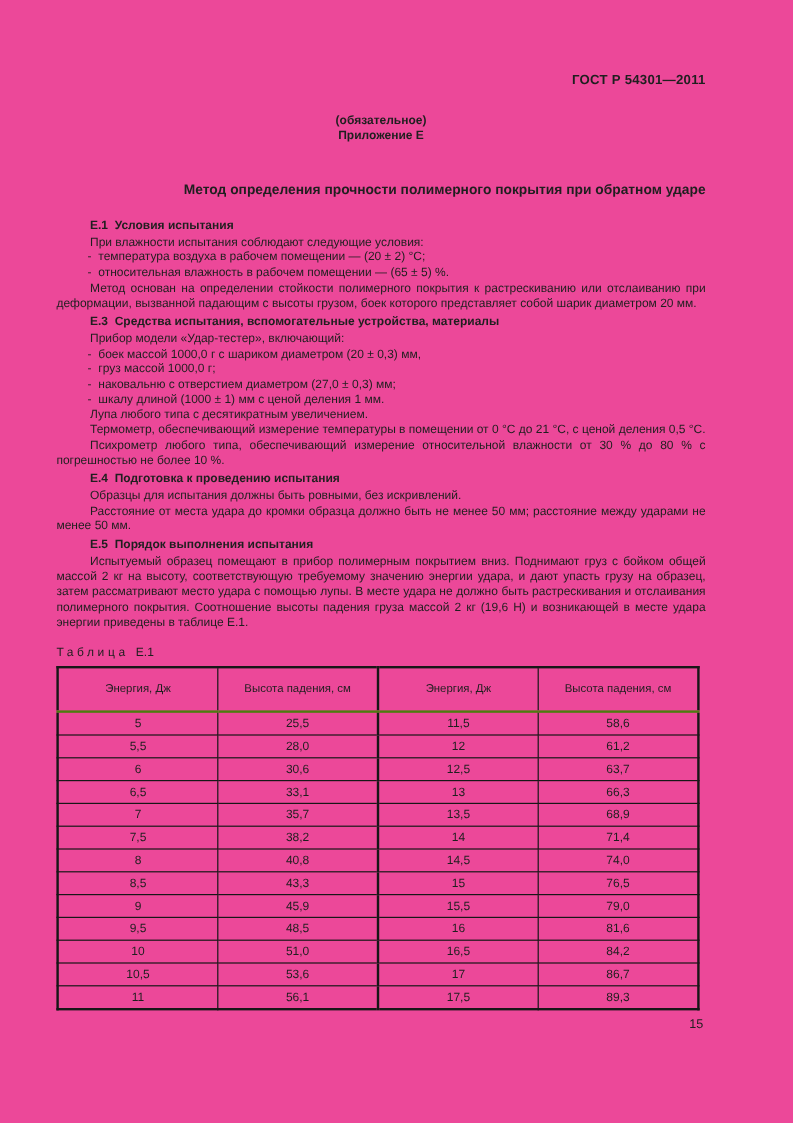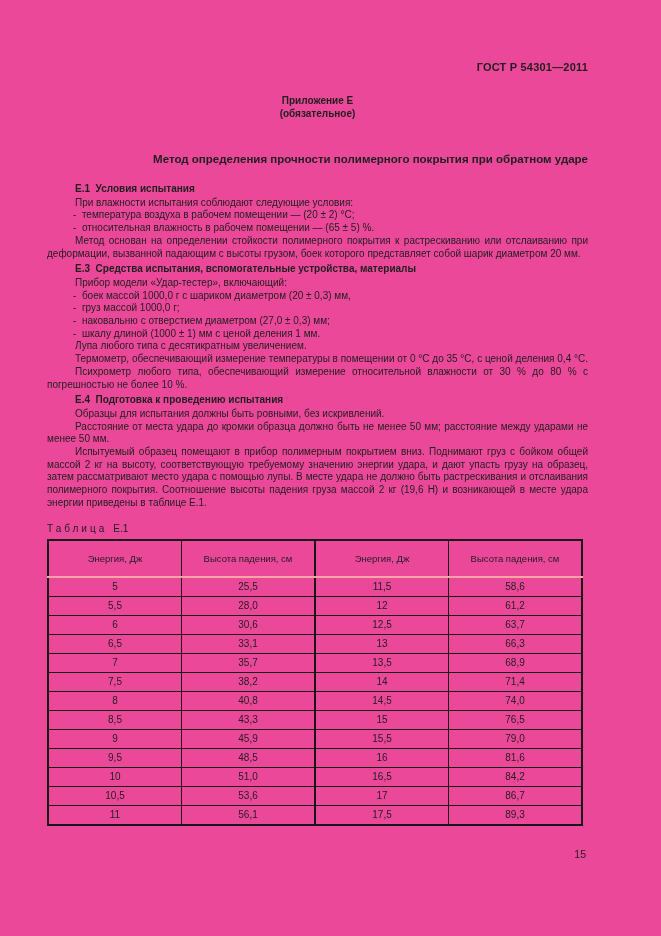--- a/index.html
+++ b/index.html
@@ -74,21 +74,21 @@
     border: 1px solid #171717;
     text-align: center;
     vertical-align: middle;
     padding: 0 4px;
     overflow: hidden;
   }
   .data-table th {
     font-weight: normal;
     font-size: 9.5px;
     height: 35px;
-    border-bottom: 2px solid #fca5a5;
+    border-bottom: 2px solid #4d7c0f;
   }
   .data-table td {
     font-size: 10px;
     height: 18px;
   }
   .thick-left { border-left: 2px solid #171717 !important; }
   .page-number {
     position: absolute;
     top: 848px;
     right: 75px;
@@ -97,44 +97,45 @@
 </style>
 </head>
 <body>
 
 <div class="page">
   <div class="content">
 
     <div class="gost-header">ГОСТ Р 54301—2011</div>
 
     <div class="appendix">
+      <div>(обязательное)</div>
       <div>Приложение Е</div>
-      <div>(обязательное)</div>
     </div>
 
     <h1 class="doc-title">Метод определения прочности полимерного покрытия при обратном ударе</h1>
 
     <div class="doc-body">
         <p class="heading">Е.1&nbsp; Условия испытания</p>
         <p class="p">При влажности испытания соблюдают следующие условия:</p>
         <p class="li">-&nbsp; температура воздуха в рабочем помещении — (20 ± 2) °С;</p>
         <p class="li">-&nbsp; относительная влажность в рабочем помещении — (65 ± 5) %.</p>
         <p class="p">Метод основан на определении стойкости полимерного покрытия к растрескиванию или отслаиванию при деформации, вызванной падающим с высоты грузом, боек которого представляет собой шарик диаметром 20 мм.</p>
         <p class="heading">Е.3&nbsp; Средства испытания, вспомогательные устройства, материалы</p>
         <p class="p">Прибор модели «Удар-тестер», включающий:</p>
         <p class="li">-&nbsp; боек массой 1000,0 г с шариком диаметром (20 ± 0,3) мм,</p>
         <p class="li">-&nbsp; груз массой 1000,0 г;</p>
         <p class="li">-&nbsp; наковальню с отверстием диаметром (27,0 ± 0,3) мм;</p>
         <p class="li">-&nbsp; шкалу длиной (1000 ± 1) мм с ценой деления 1 мм.</p>
         <p class="p">Лупа любого типа с десятикратным увеличением.</p>
-        <p class="p">Термометр, обеспечивающий измерение температуры в помещении от 0 °С до 35 °С, с ценой деления 0,4 °С.</p>
+        <p class="p">Термометр, обеспечивающий измерение температуры в помещении от 0 °С до 21 °С, с ценой деления 0,5 °С.</p>
         <p class="p">Психрометр любого типа, обеспечивающий измерение относительной влажности от 30 % до 80 % с погрешностью не более 10 %.</p>
         <p class="heading">Е.4&nbsp; Подготовка к проведению испытания</p>
         <p class="p">Образцы для испытания должны быть ровными, без искривлений.</p>
         <p class="p">Расстояние от места удара до кромки образца должно быть не менее 50 мм; расстояние между ударами не менее 50 мм.</p>
+        <p class="heading">Е.5&nbsp; Порядок выполнения испытания</p>
         <p class="p">Испытуемый образец помещают в прибор полимерным покрытием вниз. Поднимают груз с бойком общей массой 2 кг на высоту, соответствующую требуемому значению энергии удара, и дают упасть грузу на образец, затем рассматривают место удара с помощью лупы. В месте удара не должно быть растрескивания и отслаивания полимерного покрытия. Соотношение высоты падения груза массой 2 кг (19,6 Н) и возникающей в месте удара энергии приведены в таблице Е.1.</p>
       </div>
 
     <div class="table-caption">
       <span class="caption-label">Таблица</span><span>Е.1</span>
     </div>
 
     <table class="data-table">
       <thead>
         <tr>

